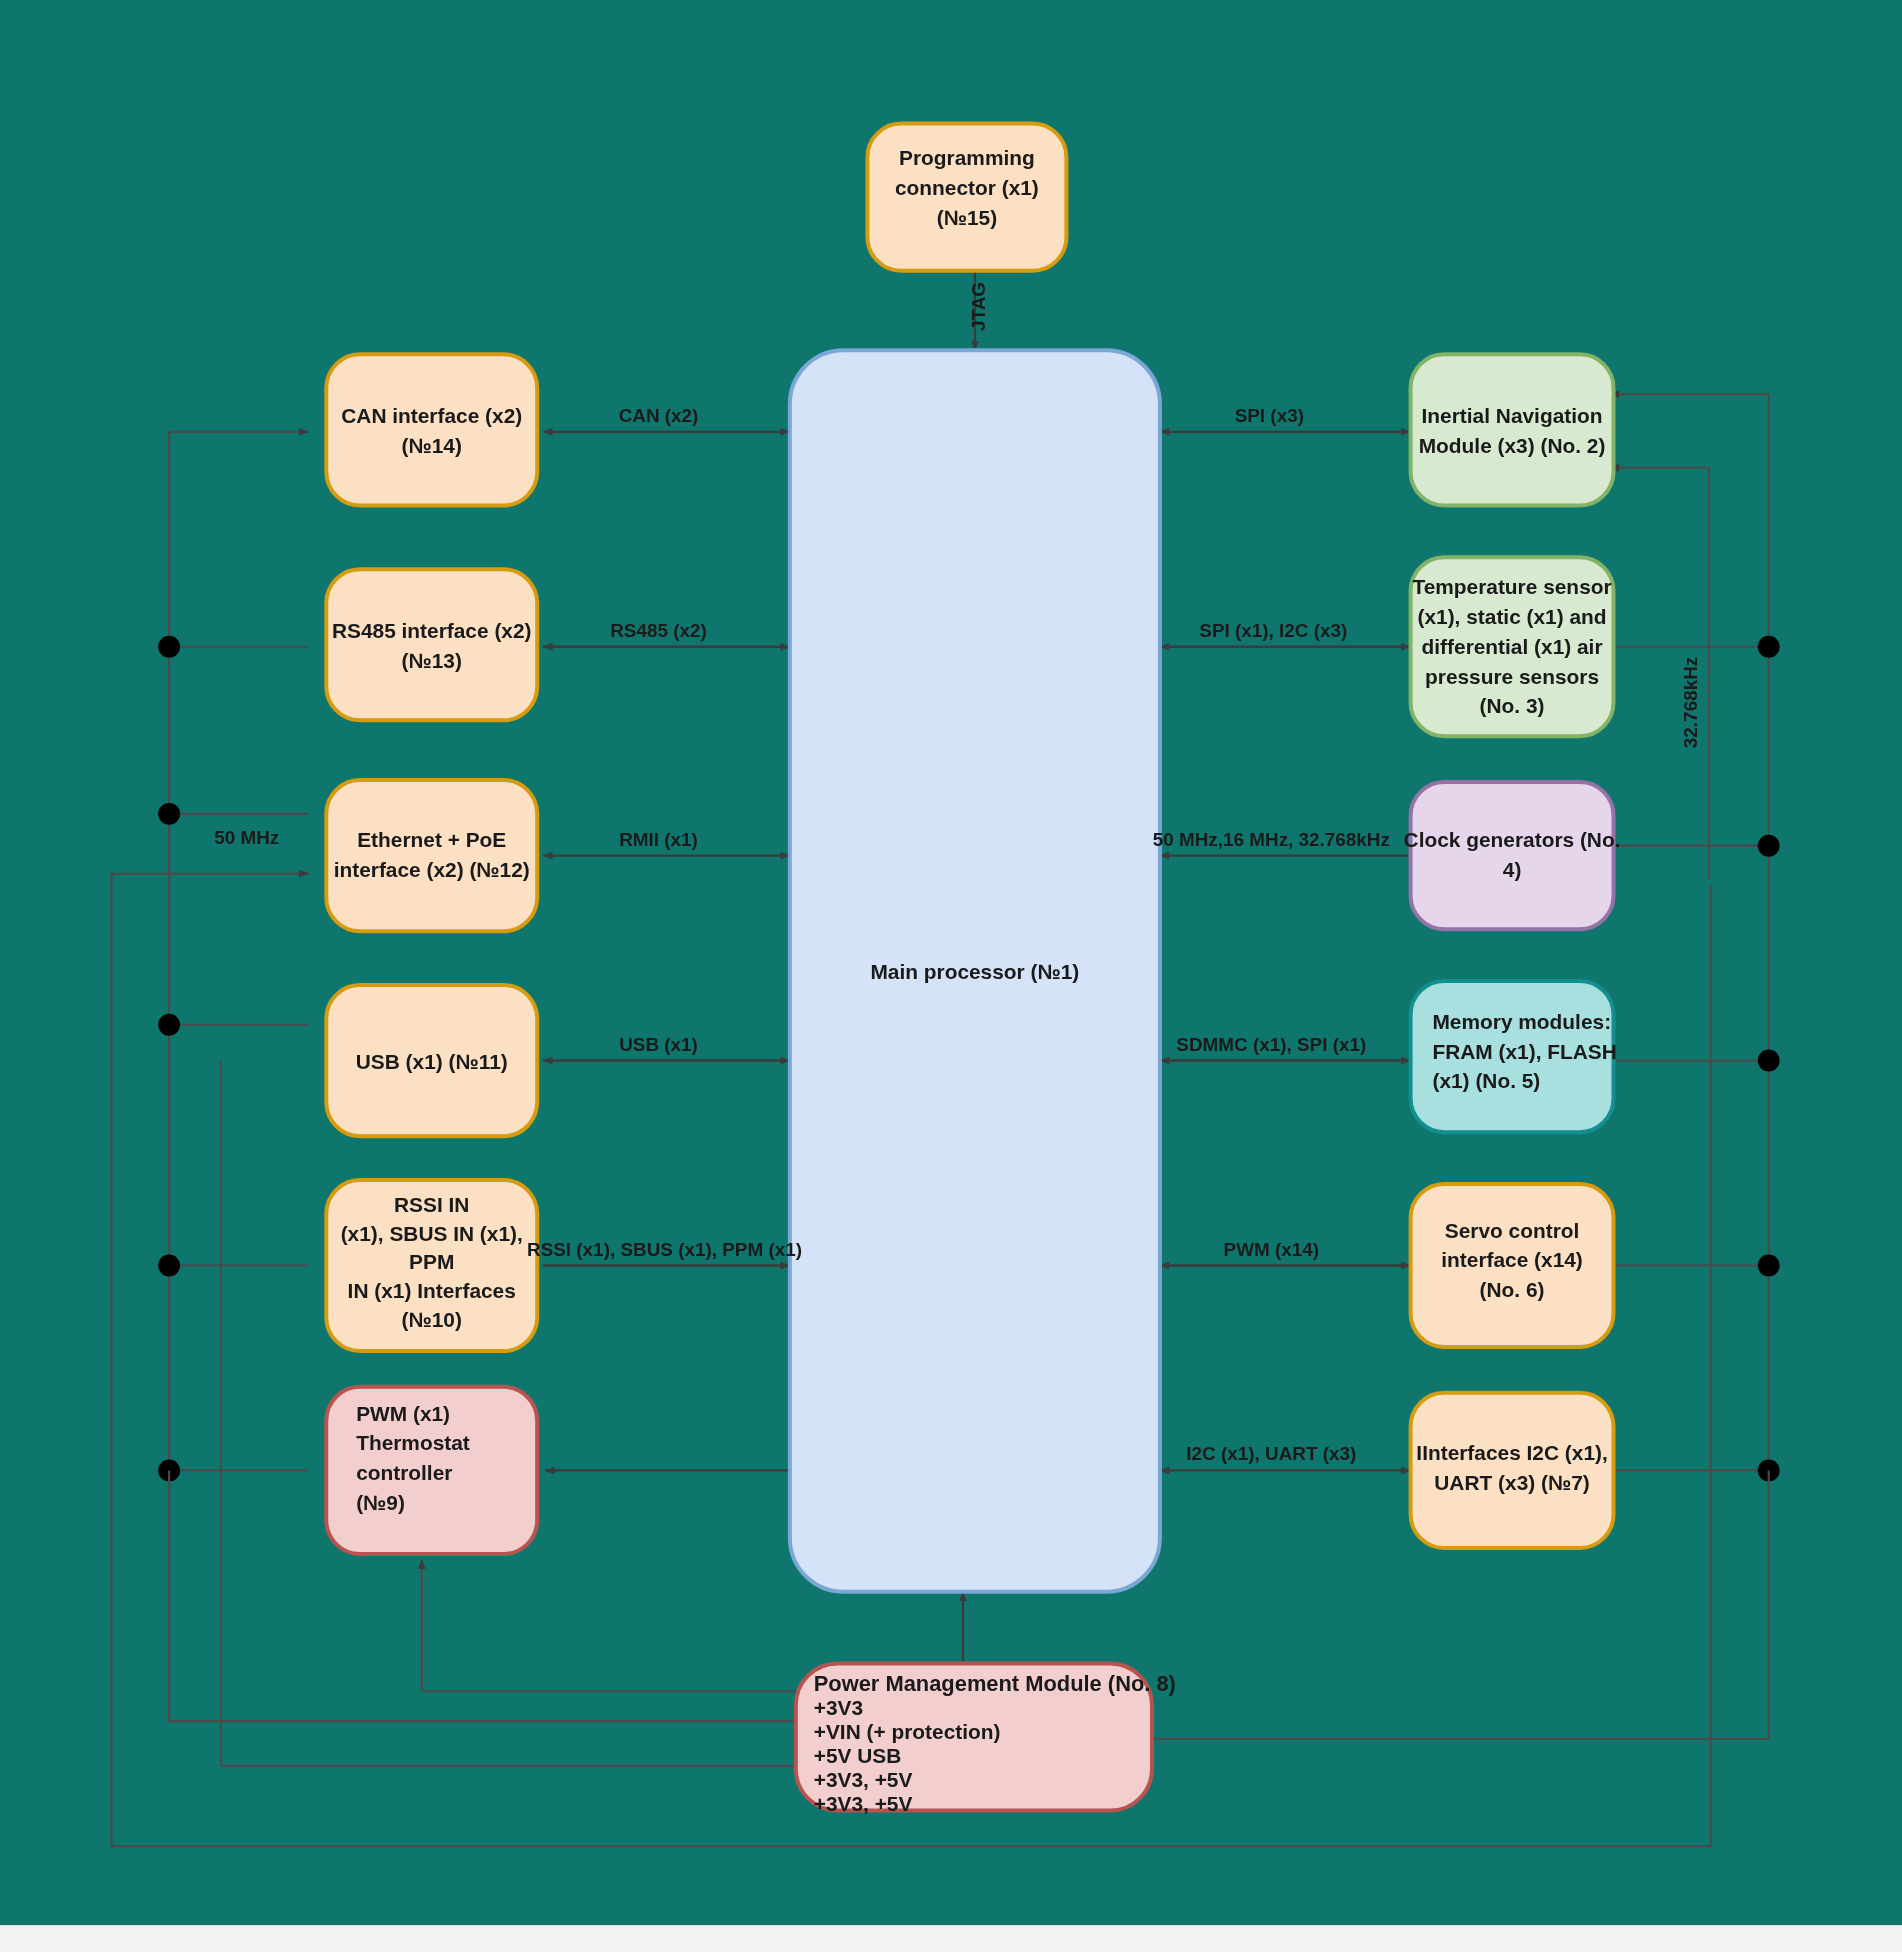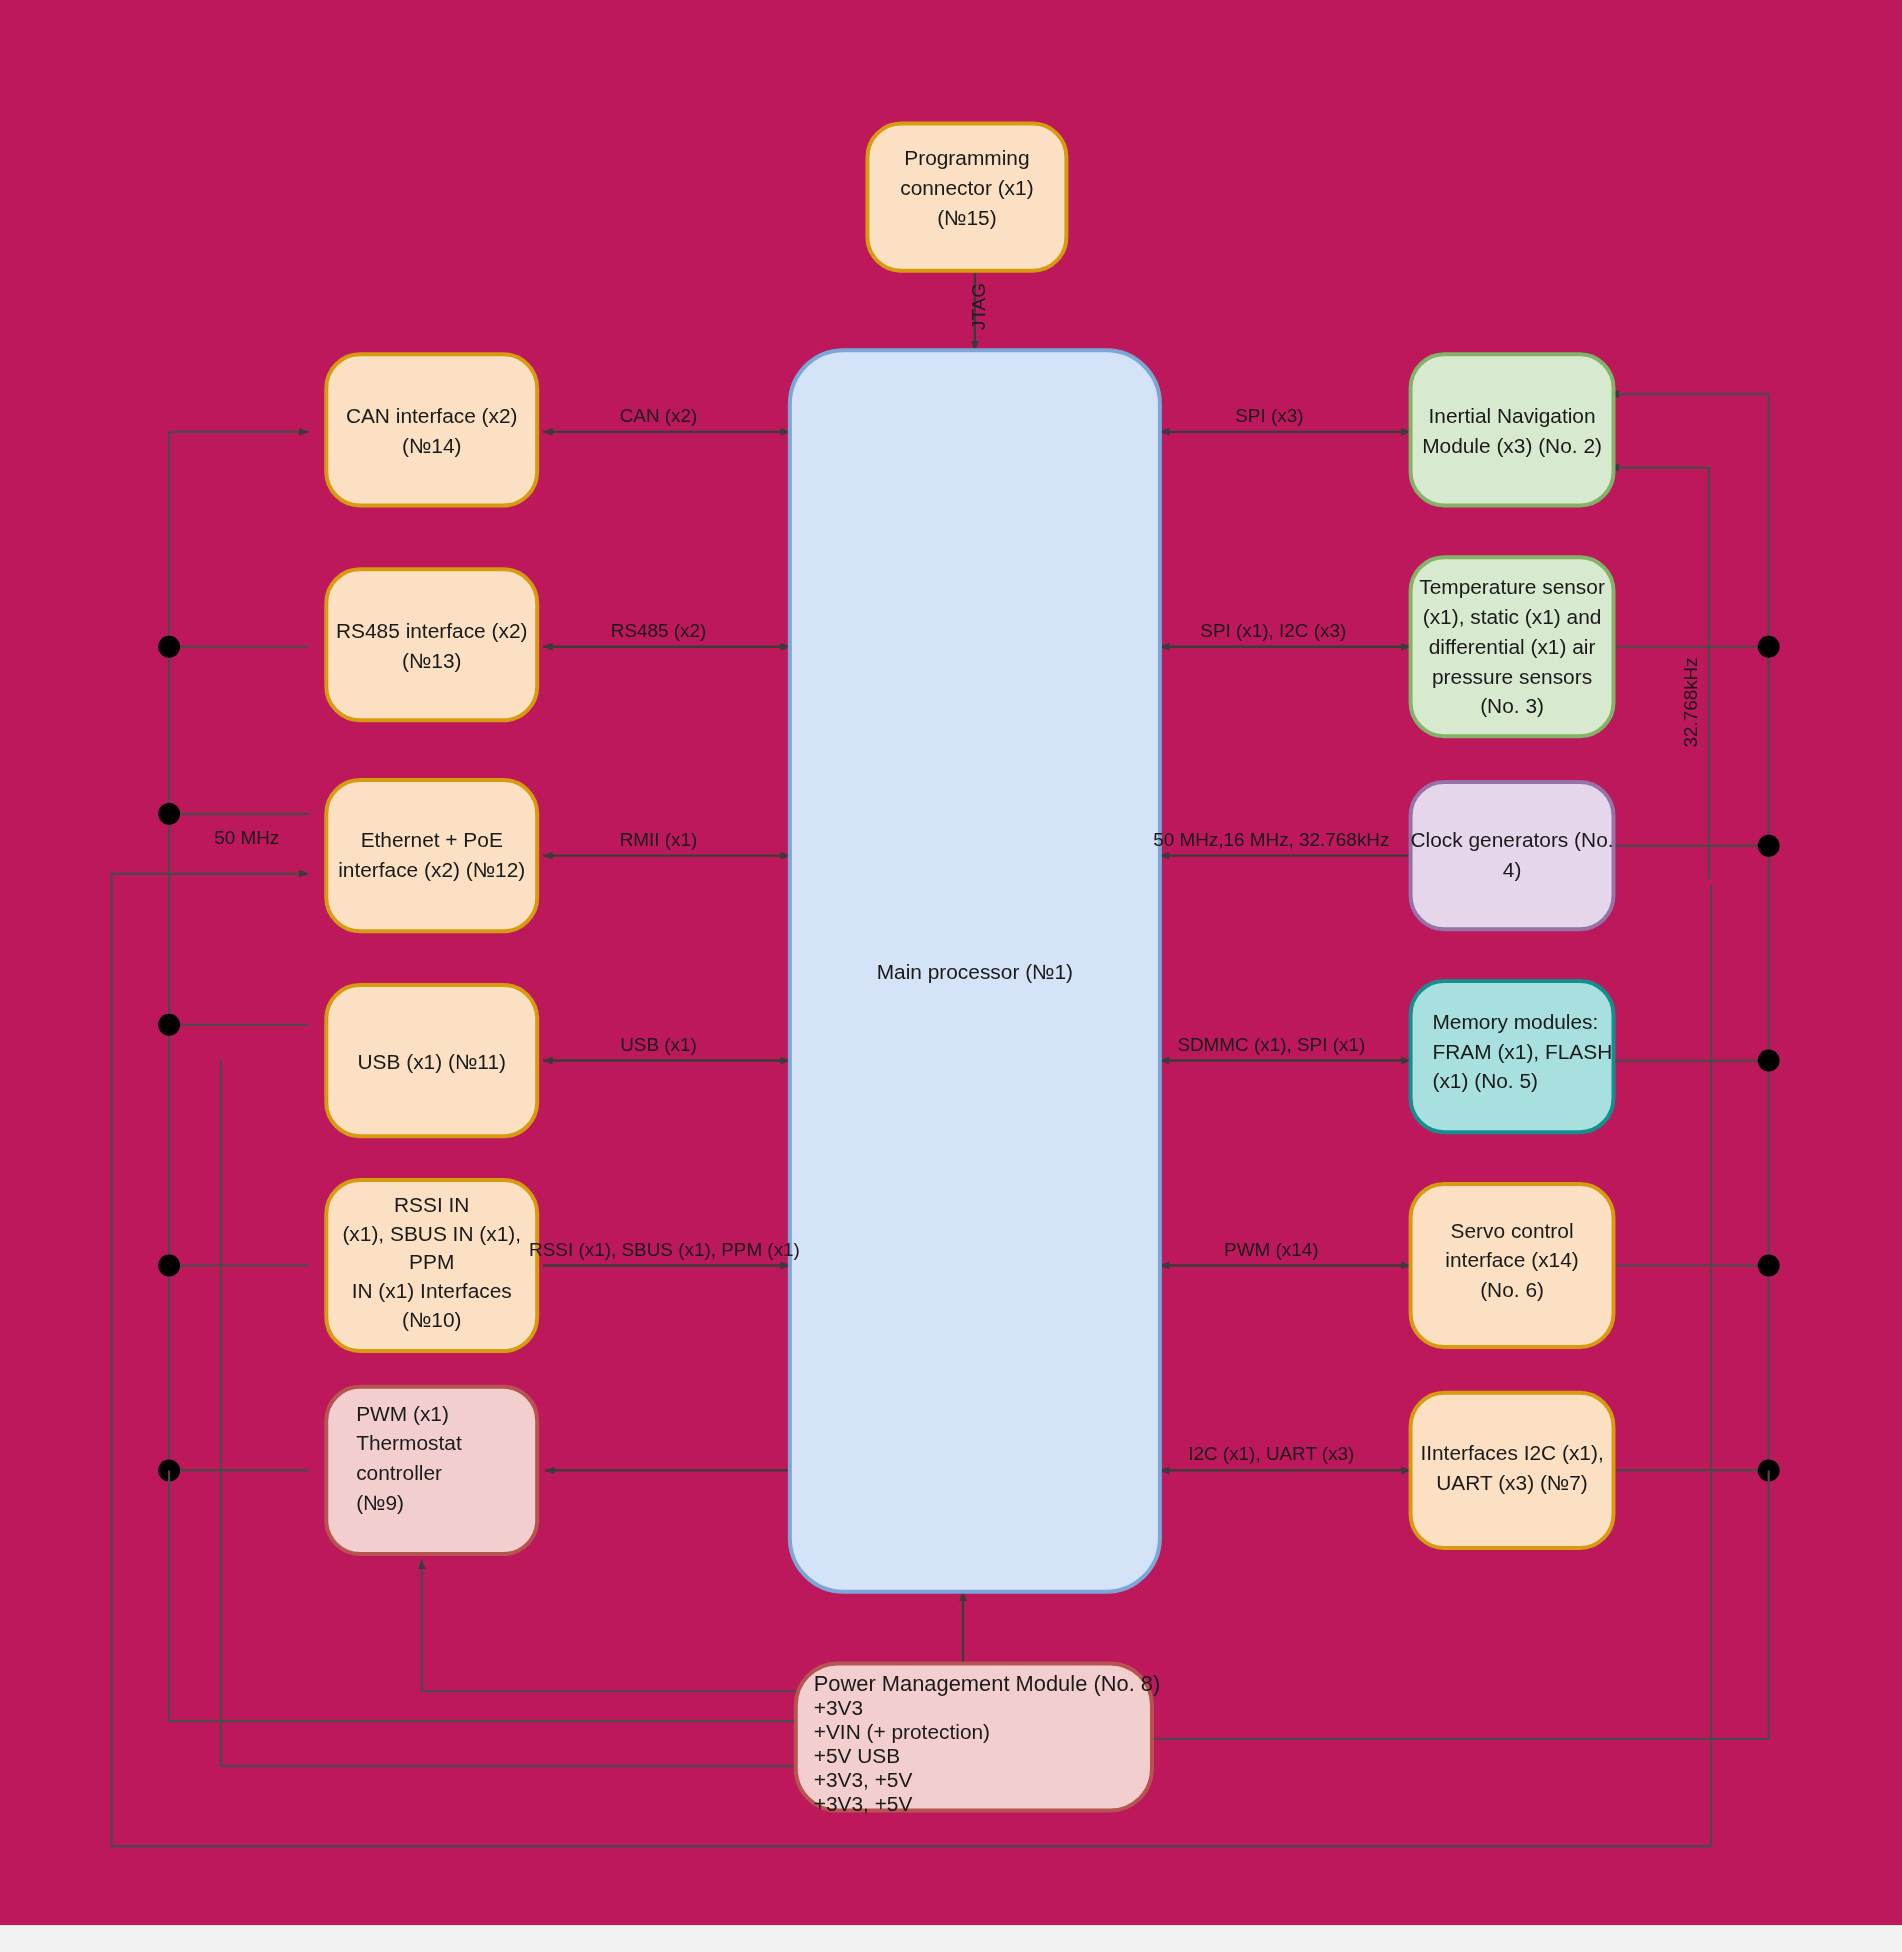--- a/index.html
+++ b/index.html
@@ -5,22 +5,23 @@
   html, body {
     margin: 0;
     padding: 0;
     background: #ffffff;
     font-family: "Liberation Sans", sans-serif;
   }
   #page {
     position: relative;
     width: 1902px;
     height: 1952px;
-    background: #be185d;
+    background: #0f766e;
     overflow: hidden;
+    font-weight: bold;
   }
   #diagram-svg {
     position: absolute;
     left: 0;
     top: 0;
     width: 1902px;
     height: 1952px;
     display: block;
   }
   .node-box {

